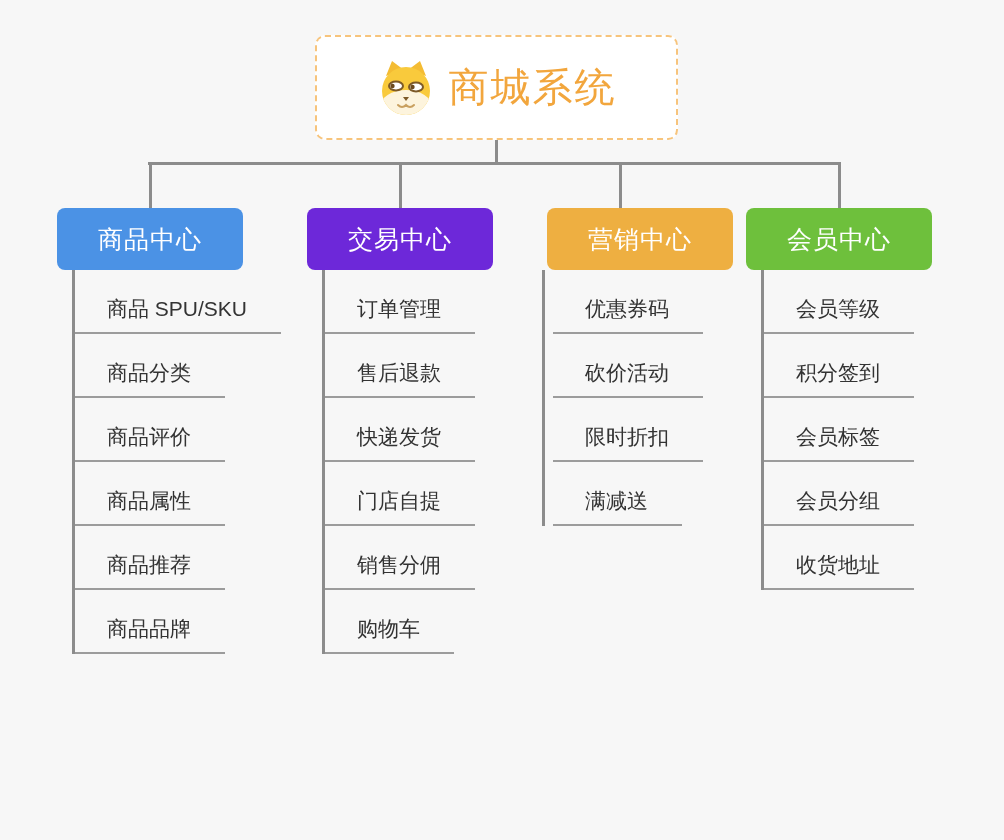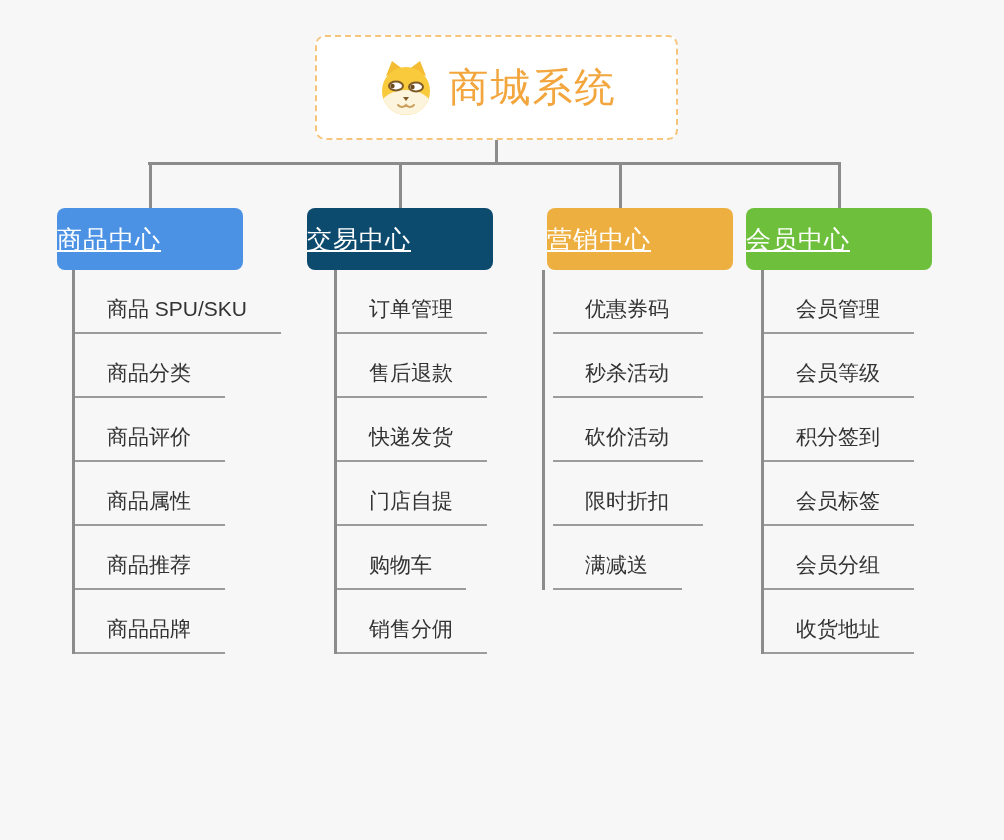--- a/index.html
+++ b/index.html
@@ -31,27 +31,26 @@
   
   .line{position:absolute;background:#8c8c8c;}
   .root-drop{left:495px;top:140px;width:3px;height:25px;}
   .bus{left:148px;top:162px;width:691px;height:3px;}
   .drop{top:162px;width:3px;height:46px;}
   
   .branch-node{
     position:absolute;top:208px;
     width:186px;height:62px;
     border-radius:8px;
-    display:flex;align-items:center;justify-content:flex-start;
+    display:flex;align-items:center;justify-content:center;
     color:#ffffff;
     font-size:25px;
     letter-spacing:1px;
     white-space:nowrap;
     cursor:default;
-    text-decoration:underline;
   }
   
   .branch-column{
     position:absolute;top:270px;
     border-left:3px solid #8c8c8c;
     width:max-content;
   }
   .leaf{
     box-sizing:border-box;
     height:64px;
@@ -113,72 +112,66 @@
           <span>商品属性</span>
         </div>
         <div class="leaf">
           <span>商品推荐</span>
         </div>
         <div class="leaf">
           <span>商品品牌</span>
         </div>
       </div>
       <div class="line drop" style="left: 398.5px;"></div>
-      <div class="branch-node" style="left: 307px; background: #0c4a6e;">
+      <div class="branch-node" style="left: 307px; background: #6d28d9;">
         <span>交易中心</span>
       </div>
-      <div class="branch-column" style="left: 322px; margin-left: 12px;">
+      <div class="branch-column" style="left: 322px;">
         <div class="leaf">
           <span>订单管理</span>
         </div>
         <div class="leaf">
           <span>售后退款</span>
         </div>
         <div class="leaf">
           <span>快递发货</span>
         </div>
         <div class="leaf">
           <span>门店自提</span>
         </div>
         <div class="leaf">
-          <span>购物车</span>
+          <span>销售分佣</span>
         </div>
         <div class="leaf">
-          <span>销售分佣</span>
+          <span>购物车</span>
         </div>
       </div>
       <div class="line drop" style="left: 618.5px;"></div>
       <div class="branch-node" style="left: 527px; background: rgb(238, 175, 65); margin-left: 20px;">
         <span>营销中心</span>
       </div>
       <div class="branch-column" style="left: 542px; padding-left: 8px;">
         <div class="leaf">
           <span>优惠券码</span>
-        </div>
-        <div class="leaf">
-          <span>秒杀活动</span>
         </div>
         <div class="leaf">
           <span>砍价活动</span>
         </div>
         <div class="leaf">
           <span>限时折扣</span>
         </div>
         <div class="leaf">
           <span>满减送</span>
         </div>
       </div>
       <div class="line drop" style="left: 837.5px;"></div>
       <div class="branch-node" style="left: 746px; background: rgb(110, 192, 60);">
         <span>会员中心</span>
       </div>
       <div class="branch-column" style="left: 761px;">
-        <div class="leaf">
-          <span>会员管理</span>
-        </div>
         <div class="leaf">
           <span>会员等级</span>
         </div>
         <div class="leaf">
           <span>积分签到</span>
         </div>
         <div class="leaf">
           <span>会员标签</span>
         </div>
         <div class="leaf">

